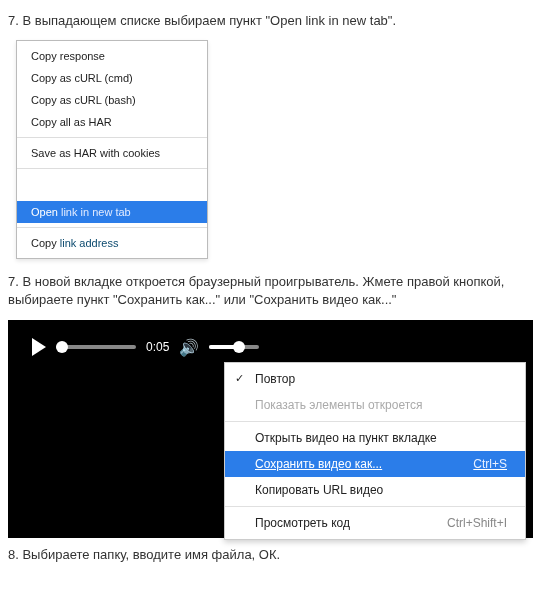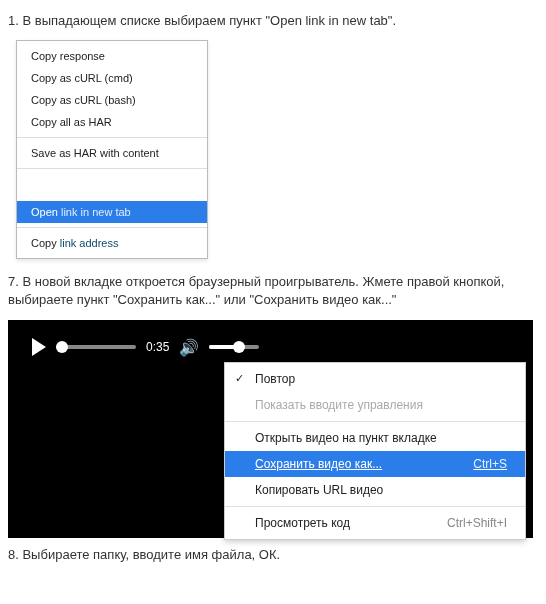--- a/index.html
+++ b/index.html
@@ -125,31 +125,31 @@
     position: absolute;
     left: 10px;
     font-size: 11px;
   }
   .shortcut { color: #888; }
   .menu2-item.selected .shortcut { color: #e8f0ff; margin-left: 45px; }
 </style>
 </head>
 <body>
 
-<div class="step-text">1. В выпадающем списке выбираем пункт "Open link in new tab".</div>
+<div class="step-text">7. В выпадающем списке выбираем пункт "Open link in new tab".</div>
 
 <div class="menu1">
   <div class="group">
     <div class="menu1-item">Copy response</div>
     <div class="menu1-item">Copy as cURL (cmd)</div>
     <div class="menu1-item">Copy as cURL (bash)</div>
     <div class="menu1-item">Copy all as HAR</div>
   </div>
   <div class="group">
-    <div class="menu1-item">Save as HAR with content</div>
+    <div class="menu1-item">Save as HAR with cookies</div>
   </div>
   <div class="group">
     <div class="menu1-item selected">
       <span>Open </span><span class="hl">link in new tab</span>
     </div>
   </div>
   <div class="group">
     <div class="menu1-item">
       <span>Copy </span><span class="hl">link address</span>
     </div>
@@ -157,37 +157,37 @@
 </div>
 
 <div class="step-text">7. В новой вкладке откроется браузерный проигрыватель. Жмете правой кнопкой, выбираете пункт "Сохранить как..." или "Сохранить видео как..."</div>
 
 <div class="video-block">
   <div class="video-controls">
     <div class="play-btn"></div>
     <div class="prog-track">
       <div class="prog-dot"></div>
     </div>
-    <span>0:35</span>
+    <span>0:05</span>
     <span class="vol-icon">🔊</span>
     <div class="vol-track">
       <div class="vol-fill"></div>
       <div class="vol-dot"></div>
     </div>
   </div>
 
   <div class="menu2">
     <div class="group">
       <div class="menu2-item">
         <span class="check">✓</span>
         <span>Повтор</span>
           <span></span>
       </div>
       <div class="menu2-item disabled">
-        <span>Показать вводите управления</span>
+        <span>Показать элементы откроется</span>
           <span></span>
       </div>
     </div>
     <div class="group">
       <div class="menu2-item">
         <span>Открыть видео на пункт вкладке</span>
           <span></span>
       </div>
       <div class="menu2-item selected">
         <span>Сохранить видео как...</span>

